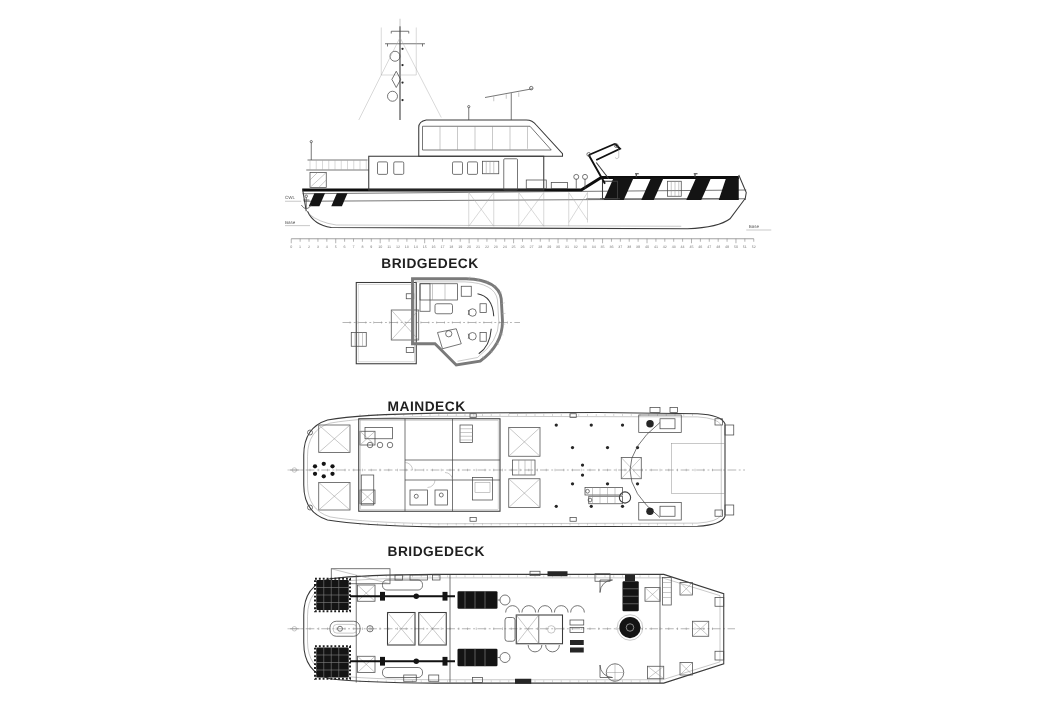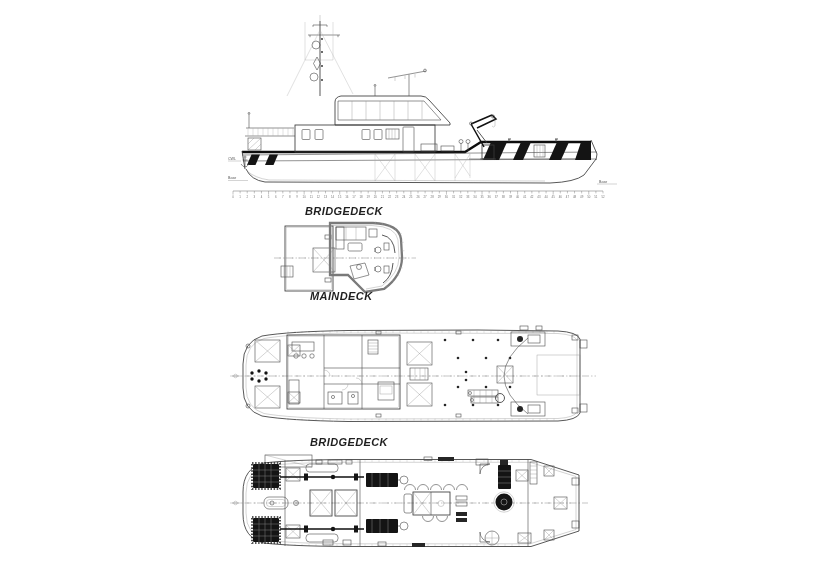--- a/index.html
+++ b/index.html
@@ -1,19 +1,19 @@
 <!DOCTYPE html>
 <html><head>
 <meta charset="utf-8">
 <style>
   html,body{margin:0;padding:0;background:#ffffff;}
   .sheet{position:relative;width:830px;height:563px;background:#fff;overflow:hidden;
          font-family:"Liberation Sans",sans-serif;}
   .deck-label{position:absolute;font-size:11px;font-weight:bold;color:#1f1f1f;
-              letter-spacing:.4px;white-space:nowrap;font-style:italic;}
+              letter-spacing:.4px;white-space:nowrap;}
   svg{position:absolute;overflow:visible;}
   svg text{font-family:"Liberation Sans",sans-serif;}
   .thin{stroke:#4a4a4a;stroke-width:.6;fill:none;}
   .xthin{stroke:#8c8c8c;stroke-width:.38;fill:none;}
   .ghost{stroke:#a8a8a8;stroke-width:.35;fill:none;}
   .med{stroke:#3a3a3a;stroke-width:.85;fill:none;}
   .bold{stroke:#0d0d0d;stroke-width:2.3;fill:none;}
   .b15{stroke:#111;stroke-width:1.5;fill:none;}
   .dkf{fill:#141414;stroke:none;}
   .dk2{fill:#262626;stroke:none;}
@@ -307,21 +307,21 @@
       <circle class="thin" cx="108" cy="31" r="3"></circle>
         <path class="thin" d="M104.6,29 a4,4 0 0 1 0,4"></path>
       <circle class="thin" cx="108" cy="50" r="3"></circle>
         <path class="thin" d="M104.6,48 a4,4 0 0 1 0,4"></path>
       <path class="med" d="M112,16 Q124,18 125,34 M113,64 Q122,58 123,44"></path>
       <rect class="thin" x="114" y="24" width="5" height="7"></rect>
       <rect class="thin" x="114" y="47" width="5" height="7"></rect>
     </g>
   </svg>
 
-  <div class="deck-label" style="left:310px;top:290px">MAINDECK</div>
+  <div class="deck-label" style="left:310px;top:320px">MAINDECK</div>
 
   <svg style="left:228px;top:322px;width:400px;height:104px" viewBox="0 0 400 104">
     <path class="cl" d="M4,54 H368"></path>
     <g id="md-clticks">
         <line x1="20" x2="20" y1="53" y2="55" stroke="#8a8a8a" stroke-width="0.4"></line>
         <line x1="27" x2="27" y1="53" y2="55" stroke="#8a8a8a" stroke-width="0.4"></line>
         <line x1="34" x2="34" y1="53" y2="55" stroke="#8a8a8a" stroke-width="0.4"></line>
         <line x1="41" x2="41" y1="53" y2="55" stroke="#8a8a8a" stroke-width="0.4"></line>
         <line x1="48" x2="48" y1="53" y2="55" stroke="#8a8a8a" stroke-width="0.4"></line>
         <line x1="55" x2="55" y1="53" y2="55" stroke="#8a8a8a" stroke-width="0.4"></line>

